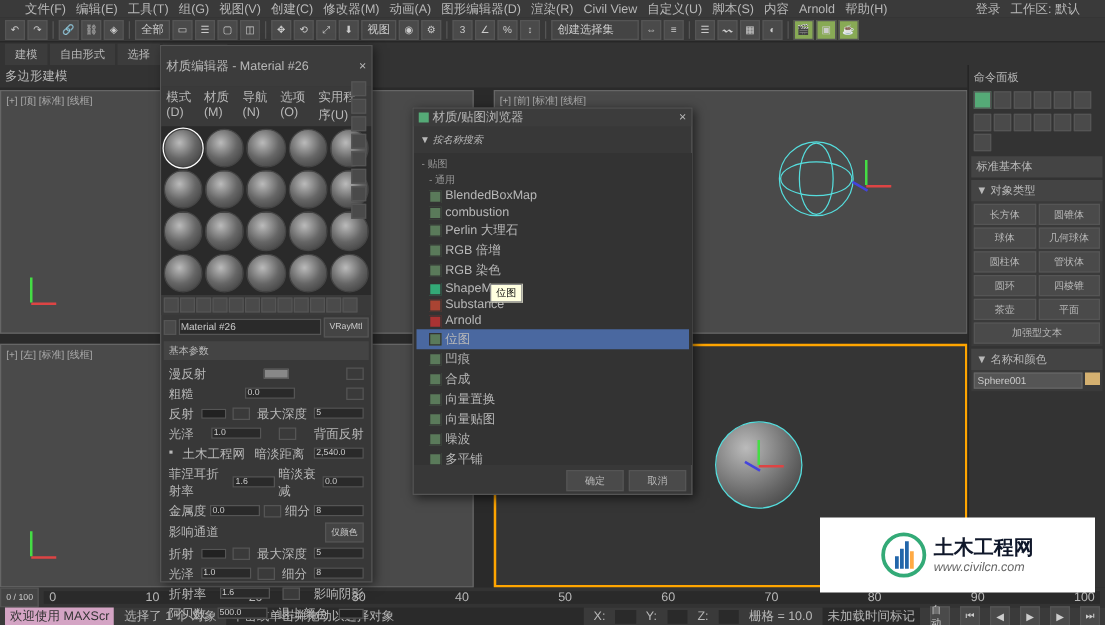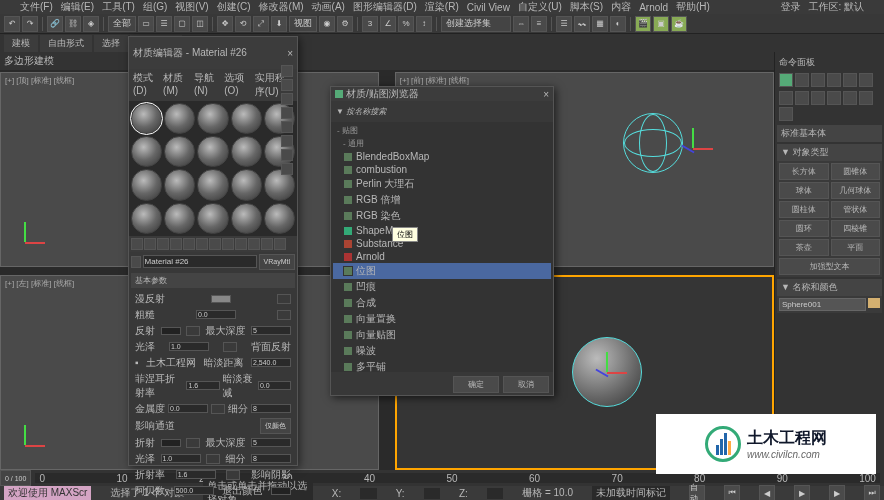--- a/index.html
+++ b/index.html
@@ -73,21 +73,21 @@
 .bt-icon { width: 10px; height: 10px; background: #5a7a5a; border: 1px solid #333; flex-shrink: 0; }
 .browser-btns { display: flex; justify-content: flex-end; gap: 4px; padding: 4px; }
 .br-btn { padding: 2px 14px; background: #4a4a4a; border: 1px solid #555; font-size: 8px; }
 
 .tooltip { position: absolute; top: 227px; left: 392px; background: #ffffe0; color: #000; font-size: 8px; padding: 1px 4px; border: 1px solid #888; z-index: 30; }
 
 .timeline { position: absolute; bottom: 14px; left: 0; right: 0; height: 16px; background: #333; display: flex; align-items: center; }
 .timeline-track { flex: 1; height: 10px; background: #2a2a2a; margin: 0 4px; position: relative; }
 .timeline-marks { display: flex; justify-content: space-between; font-size: 7px; padding: 0 4px; }
 
-.statusbar { position: absolute; bottom: 0; left: 0; right: 0; height: 14px; background: #3a3a3a; display: flex; align-items: center; padding: 0 4px; font-size: 8px; gap: 19px; }
+.statusbar { position: absolute; bottom: 0; left: 0; right: 0; height: 14px; background: #3a3a3a; display: flex; align-items: center; padding: 0 4px; font-size: 8px; gap: 8px; }
 .sb-field { background: #2a2a2a; padding: 0 4px; }
 .pink { background: #d4a4c4 !important; color: #333; }
 
 .watermark { position: absolute; bottom: 26px; right: 8px; width: 220px; height: 60px; background: #fff; display: flex; align-items: center; justify-content: center; z-index: 5; }
 .wm-logo { width: 36px; height: 36px; border-radius: 50%; border: 3px solid #3a7; margin-right: 6px; display: flex; align-items: center; justify-content: center; }
 .wm-bars { display: flex; gap: 1px; align-items: flex-end; }
 .wm-bar { width: 3px; background: #26a; }
 .wm-text { display: flex; flex-direction: column; }
 .wm-cn { font-size: 16px; font-weight: bold; color: #0f172a; }
 .wm-en { font-size: 10px; font-style: italic; color: #666; }

